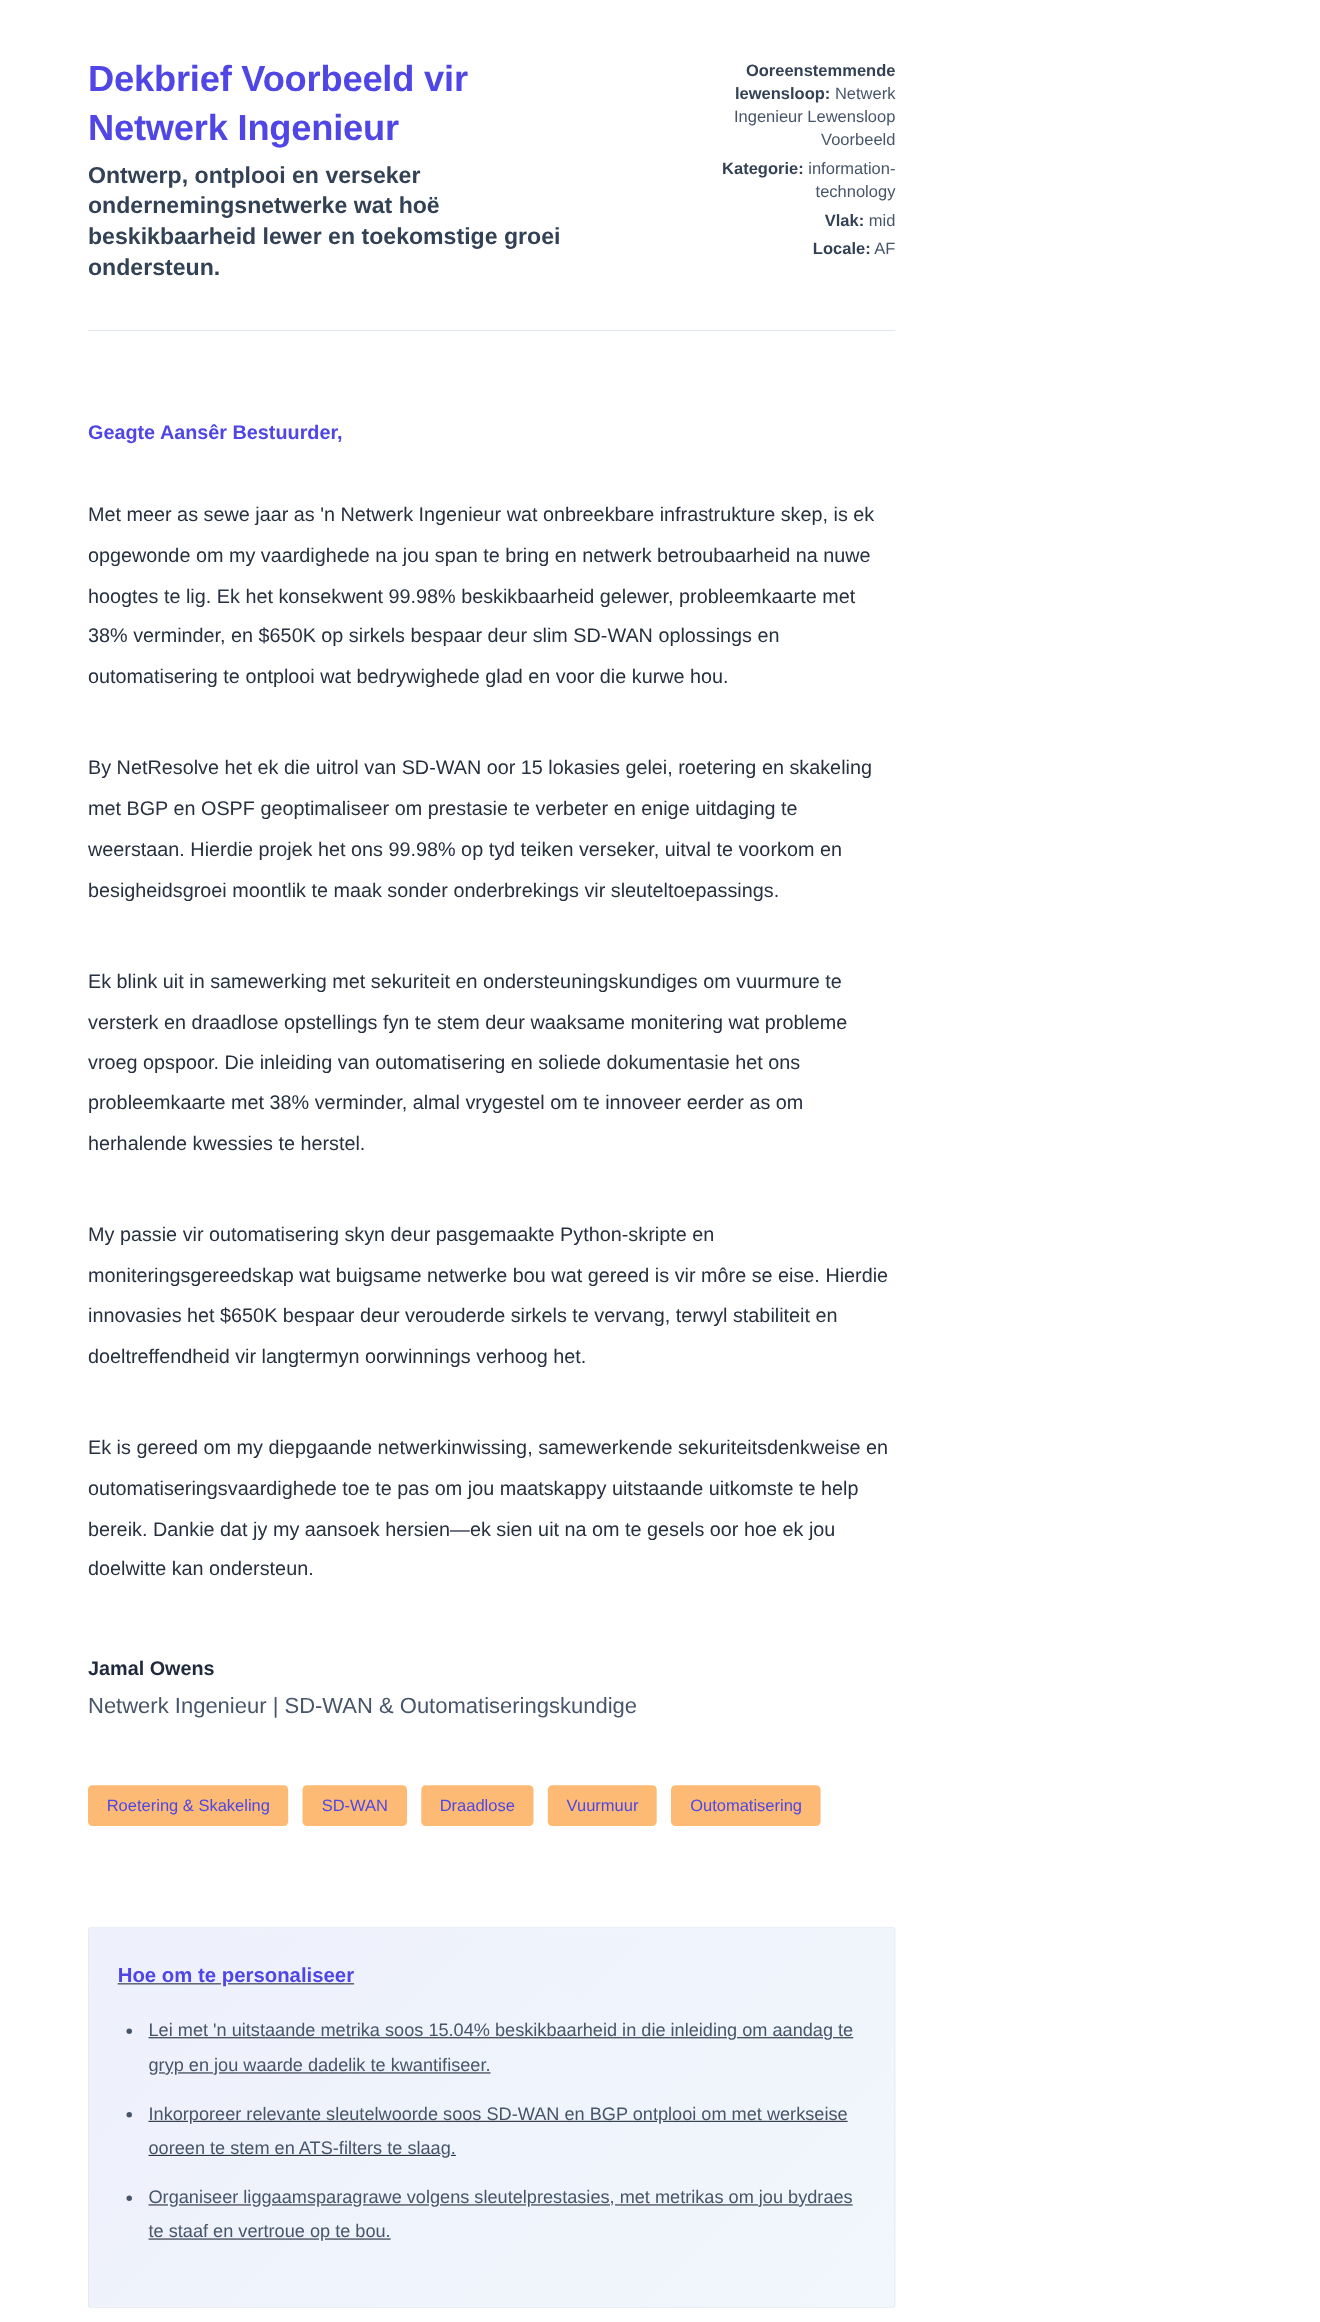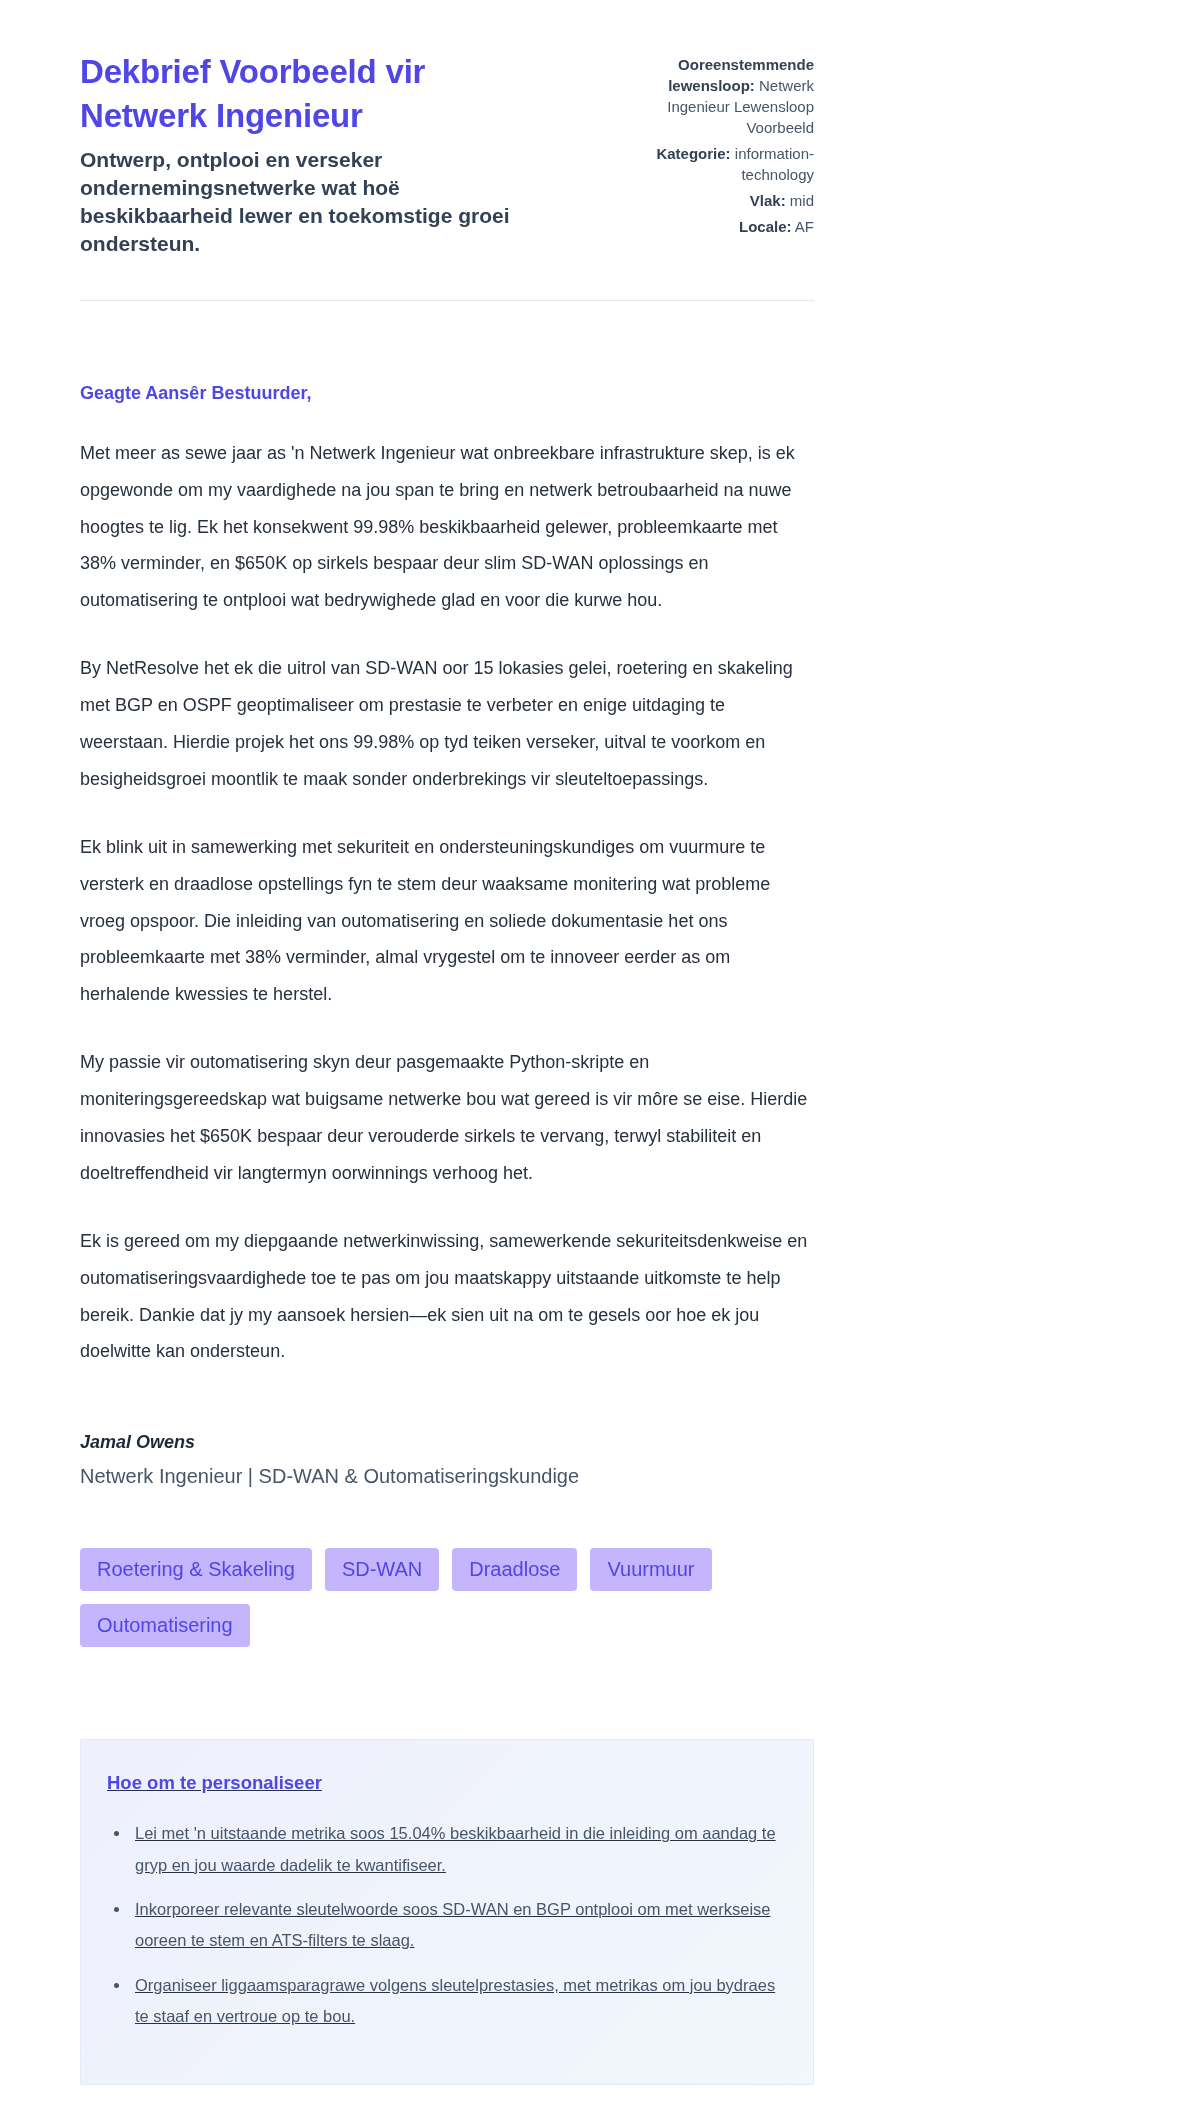--- a/index.html
+++ b/index.html
@@ -59,38 +59,38 @@
   }
 
   
   .greeting {
     margin-top: 82px;
     font-size: 18px;
     font-weight: 700;
     color: #4f46e5;
   }
   .paragraph {
-    margin-top: 31px;
+    margin-top: 46px;
     font-size: 18px;
     line-height: 2.05;
     color: #27303f;
   }
 
   
   .signature { margin-top: 62px; }
-  .signature-name { font-size: 18px; font-weight: 700; color: #1e293b; font-style: italic; }
+  .signature-name { font-size: 18px; font-weight: 700; color: #1e293b; }
   .signature-role { margin-top: 12px; font-size: 20px; color: #475569; }
 
   
   .tags { margin-top: 60px; display: flex; flex-wrap: wrap; gap: 13px; }
   .tag {
     display: inline-block;
-    background: #c4b5fd;
+    background: #fdba74;
     color: #4f46e5;
-    font-size: 20px;
+    font-size: 15px;
     padding: 10px 17px;
     border-radius: 4px;
     cursor: pointer;
   }
 
   
   .tips-box {
     margin-top: 92px;
     background: linear-gradient(135deg, #eef0fb 0%, #f1f7fd 100%);
     border: 1px solid #e3e9f5;

